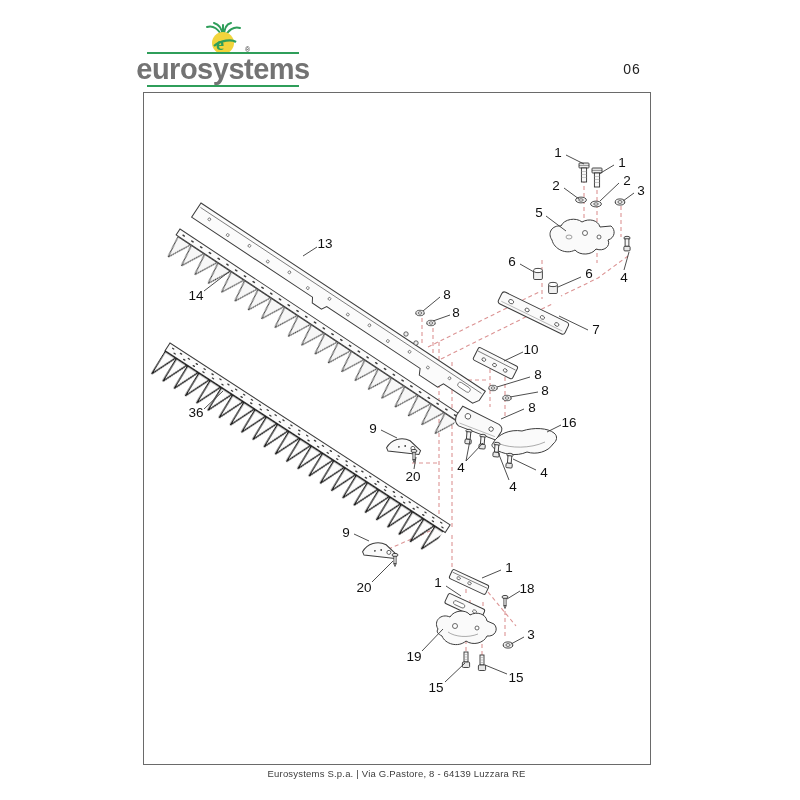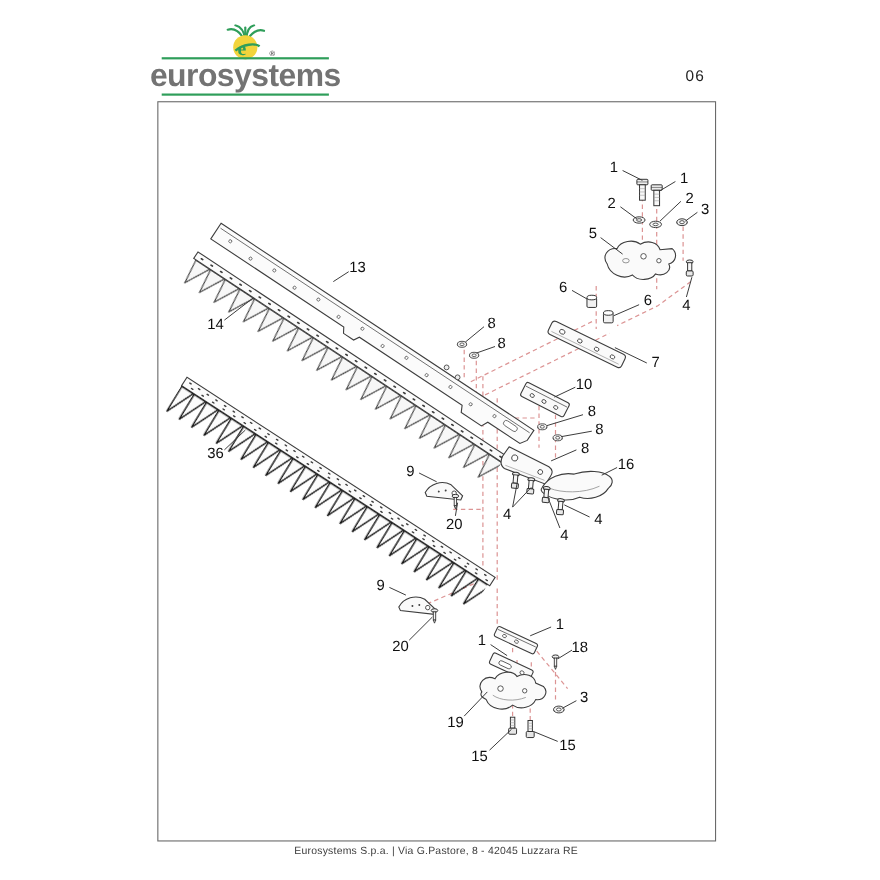--- a/index.html
+++ b/index.html
@@ -289,14 +289,14 @@
   <span class="co" style="left:346px;top:532px">9</span>
   <span class="co" style="left:364px;top:587px">20</span>
   <span class="co" style="left:509px;top:567px">1</span>
   <span class="co" style="left:438px;top:582px">1</span>
   <span class="co" style="left:527px;top:588px">18</span>
   <span class="co" style="left:414px;top:656px">19</span>
   <span class="co" style="left:531px;top:634px">3</span>
   <span class="co" style="left:436px;top:687px">15</span>
   <span class="co" style="left:516px;top:677px">15</span>
 
-  <div class="footer">Eurosystems S.p.a.  |  Via G.Pastore, 8 - 42045 Luzzara RE</div>
+  <div class="footer">Eurosystems S.p.a.  |  Via G.Pastore, 8 - 64139 Luzzara RE</div>
 </div>
 
 </body></html>

